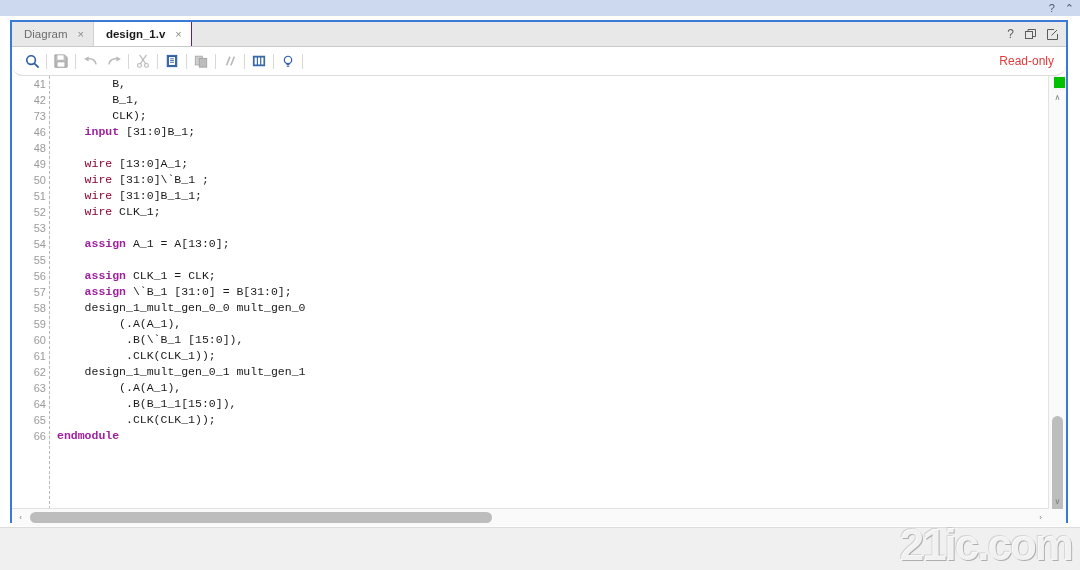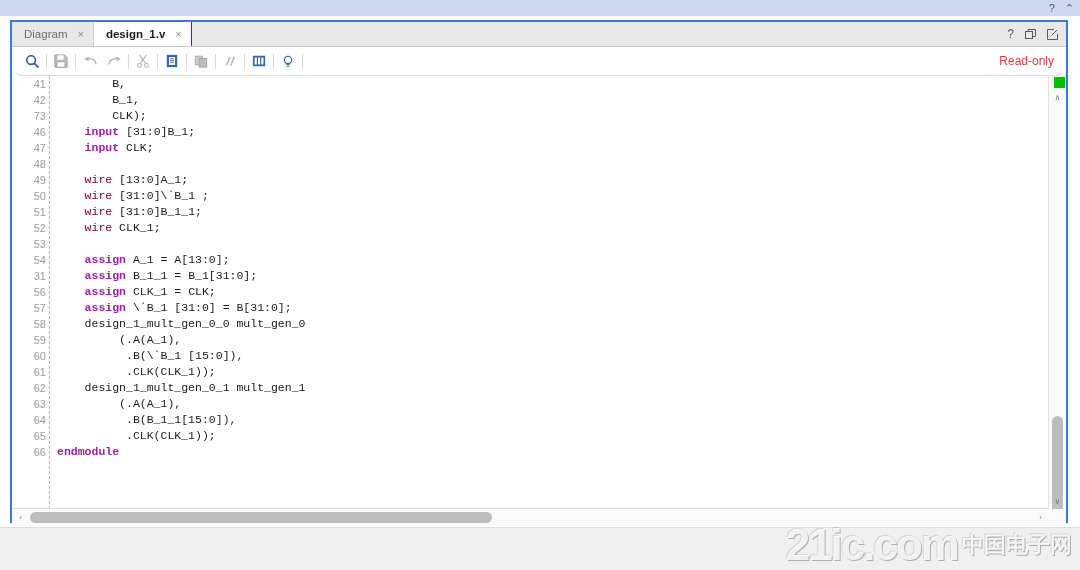--- a/index.html
+++ b/index.html
@@ -292,29 +292,28 @@
 
   <div id="code-area">
     <div id="code-scroll">
       <div id="gutter"></div>
       <div id="gutter-divider"></div>
       <div id="code-lines">
           <div class="code-line"><span class="ln">41</span><span class="ltxt"><span>        B,</span></span></div>
           <div class="code-line"><span class="ln">42</span><span class="ltxt"><span>        B_1,</span></span></div>
           <div class="code-line"><span class="ln">73</span><span class="ltxt"><span>        CLK);</span></span></div>
           <div class="code-line"><span class="ln">46</span><span class="ltxt"><span>    </span><span class="kw-purple">input</span><span> [31:0]B_1;</span></span></div>
-          <div class="code-line"><span class="ln">47</span><span class="ltxt"><span>    </span><span class="kw-purple">input</span><span> CLK;</span></span></div>
           <div class="code-line"><span class="ln">48</span><span class="ltxt"></span></div>
           <div class="code-line"><span class="ln">49</span><span class="ltxt"><span>    </span><span class="kw-maroon">wire</span><span> [13:0]A_1;</span></span></div>
           <div class="code-line"><span class="ln">50</span><span class="ltxt"><span>    </span><span class="kw-maroon">wire</span><span> [31:0]\`B_1 ;</span></span></div>
           <div class="code-line"><span class="ln">51</span><span class="ltxt"><span>    </span><span class="kw-maroon">wire</span><span> [31:0]B_1_1;</span></span></div>
           <div class="code-line"><span class="ln">52</span><span class="ltxt"><span>    </span><span class="kw-maroon">wire</span><span> CLK_1;</span></span></div>
           <div class="code-line"><span class="ln">53</span><span class="ltxt"></span></div>
           <div class="code-line"><span class="ln">54</span><span class="ltxt"><span>    </span><span class="kw-purple">assign</span><span> A_1 = A[13:0];</span></span></div>
-          <div class="code-line"><span class="ln">31</span><span class="ltxt"><span>    </span><span class="kw-purple">assign</span><span> B_1_1 = B_1[31:0];</span></span></div>
+          <div class="code-line"><span class="ln">55</span></div>
           <div class="code-line"><span class="ln">56</span><span class="ltxt"><span>    </span><span class="kw-purple">assign</span><span> CLK_1 = CLK;</span></span></div>
           <div class="code-line"><span class="ln">57</span><span class="ltxt"><span>    </span><span class="kw-purple">assign</span><span> \`B_1 [31:0] = B[31:0];</span></span></div>
           <div class="code-line"><span class="ln">58</span><span class="ltxt"><span>    design_1_mult_gen_0_0 mult_gen_0</span></span></div>
           <div class="code-line"><span class="ln">59</span><span class="ltxt"><span>         (.A(A_1),</span></span></div>
           <div class="code-line"><span class="ln">60</span><span class="ltxt"><span>          .B(\`B_1 [15:0]),</span></span></div>
           <div class="code-line"><span class="ln">61</span><span class="ltxt"><span>          .CLK(CLK_1));</span></span></div>
           <div class="code-line"><span class="ln">62</span><span class="ltxt"><span>    design_1_mult_gen_0_1 mult_gen_1</span></span></div>
           <div class="code-line"><span class="ln">63</span><span class="ltxt"><span>         (.A(A_1),</span></span></div>
           <div class="code-line"><span class="ln">64</span><span class="ltxt"><span>          .B(B_1_1[15:0]),</span></span></div>
           <div class="code-line"><span class="ln">65</span><span class="ltxt"><span>          .CLK(CLK_1));</span></span></div>
@@ -335,14 +334,13 @@
       <div id="hthumb" style="left: 18px; width: 462px;"></div>
       <div class="arrow" style="position:absolute;right:0;">›</div>
     </div>
     <div id="corner-box"></div>
   </div>
 </div>
 
 <div id="bottom-strip"></div>
 <div id="watermark">
   <span>21ic.com</span>
-  <span class="wm-cn">中国电子网</span>
 </div>
 
 </body></html>

